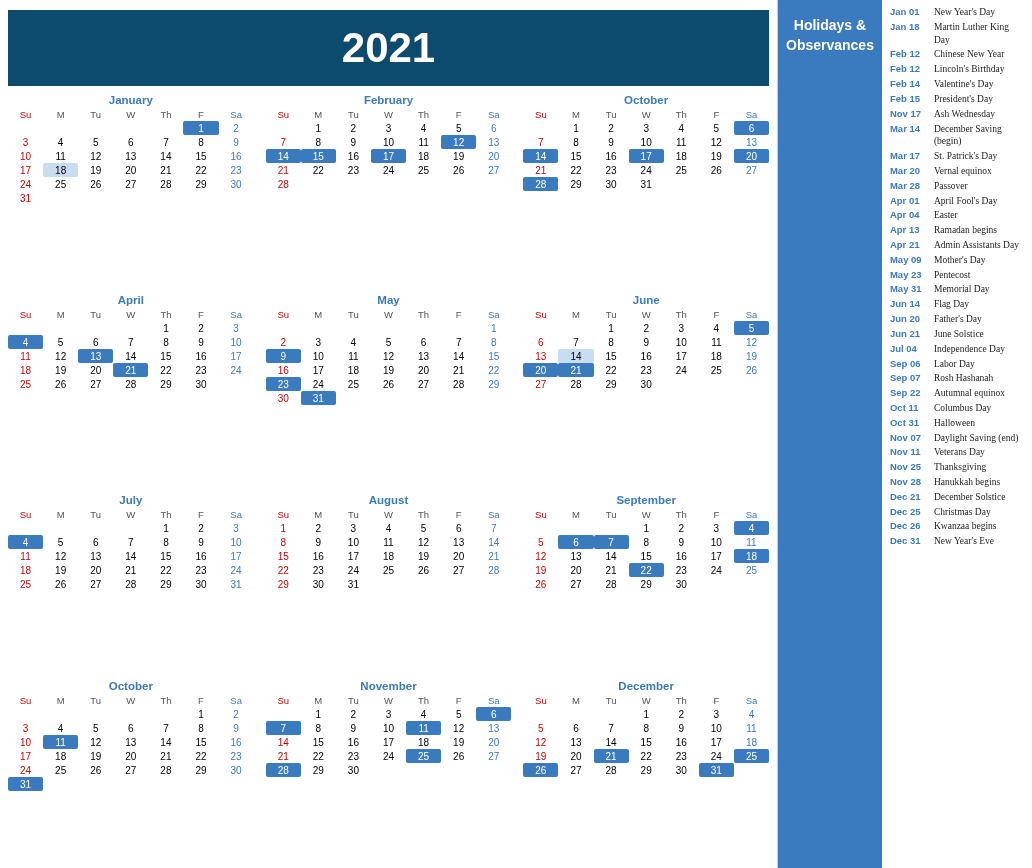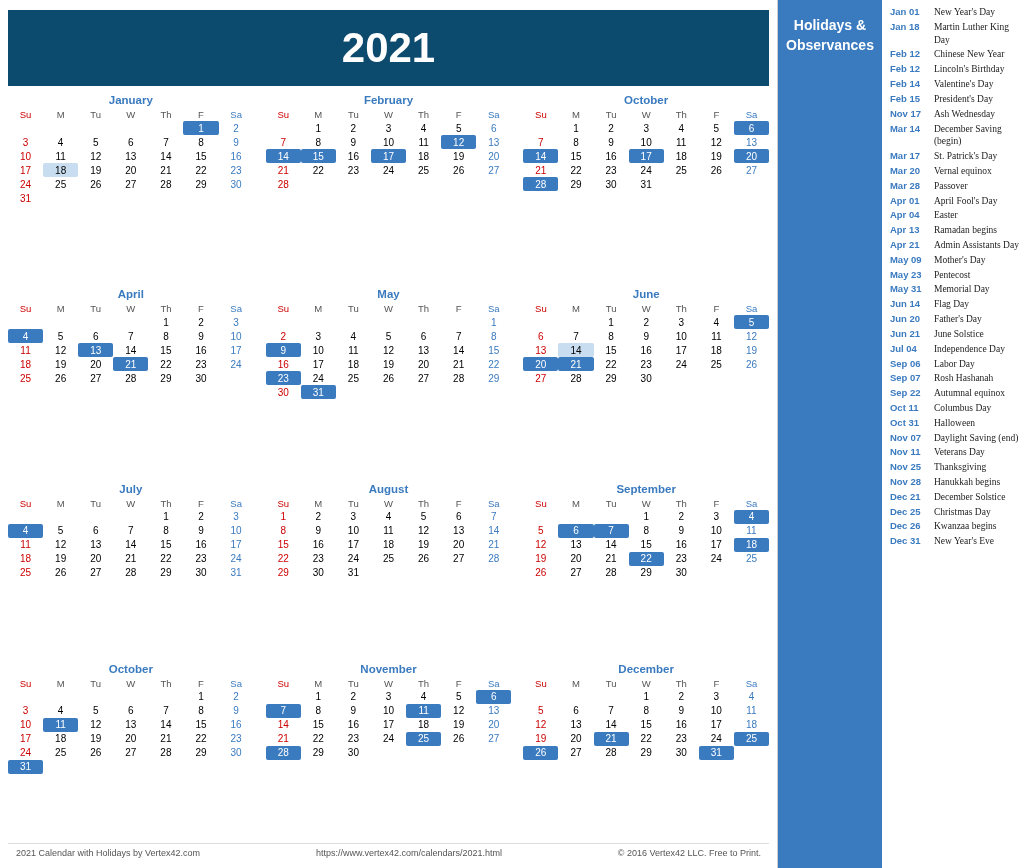--- a/index.html
+++ b/index.html
@@ -912,25 +912,20 @@
                 <td>28</td>
                 <td>29</td>
                 <td>30</td>
                 <td class="highlight-blue">31</td>
                 <td></td>
               </tr>
             </tbody>
           </table>
         </div>
       </div>
-    <div class="footer-bar">
-      <span>2021 Calendar with Holidays by Vertex42.com</span>
-      <span>https://www.vertex42.com/calendars/2021.html</span>
-      <span>© 2016 Vertex42 LLC. Free to Print.</span>
-    </div>
   </div>
   <div class="right-panel">
     <div class="holidays-header">
       Holidays &amp;<br>Observances
     </div>
     <div class="holidays-list" id="holidays-list">
     <div class="holiday-row">
           <span class="holiday-date">Jan 01</span>
           <span class="holiday-name">New Year's Day</span>
         </div>

